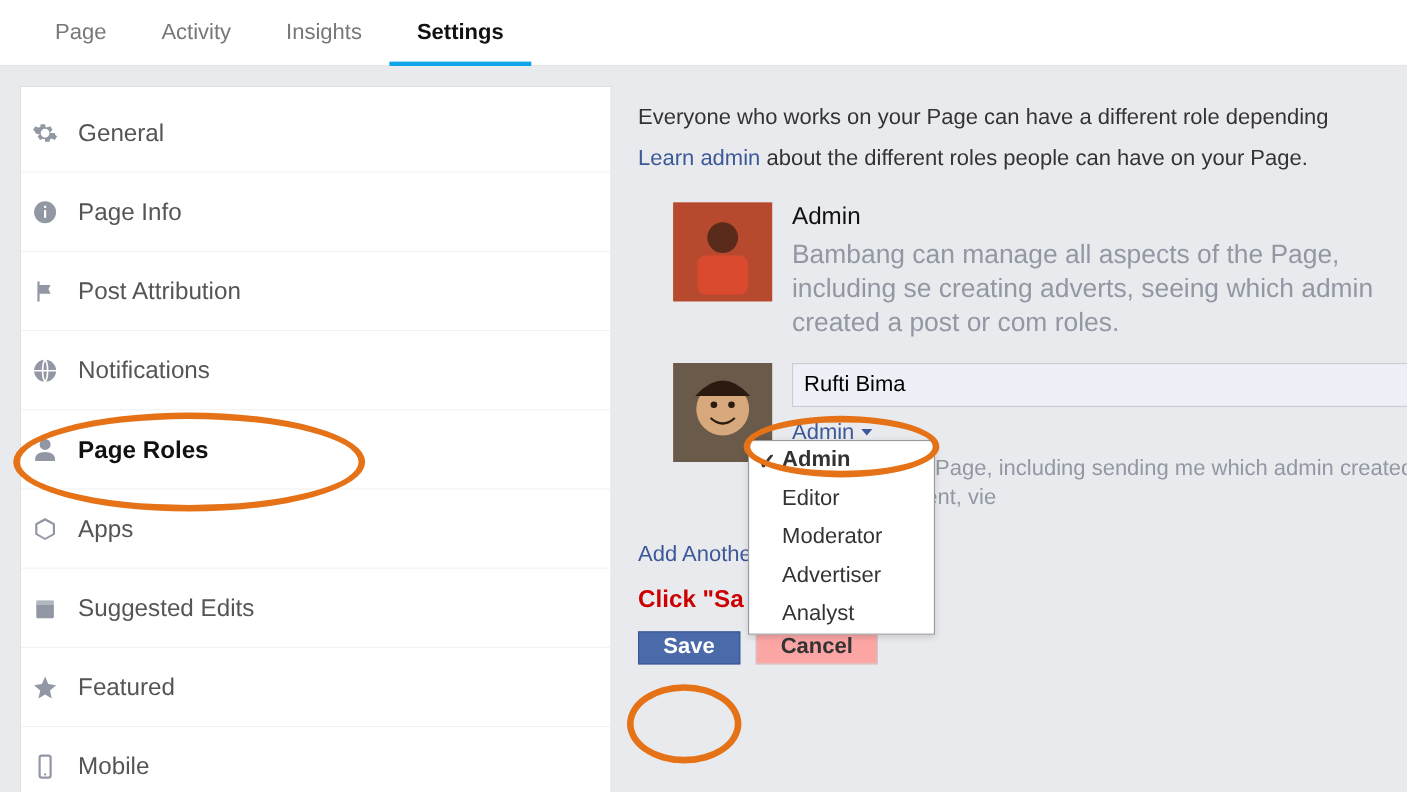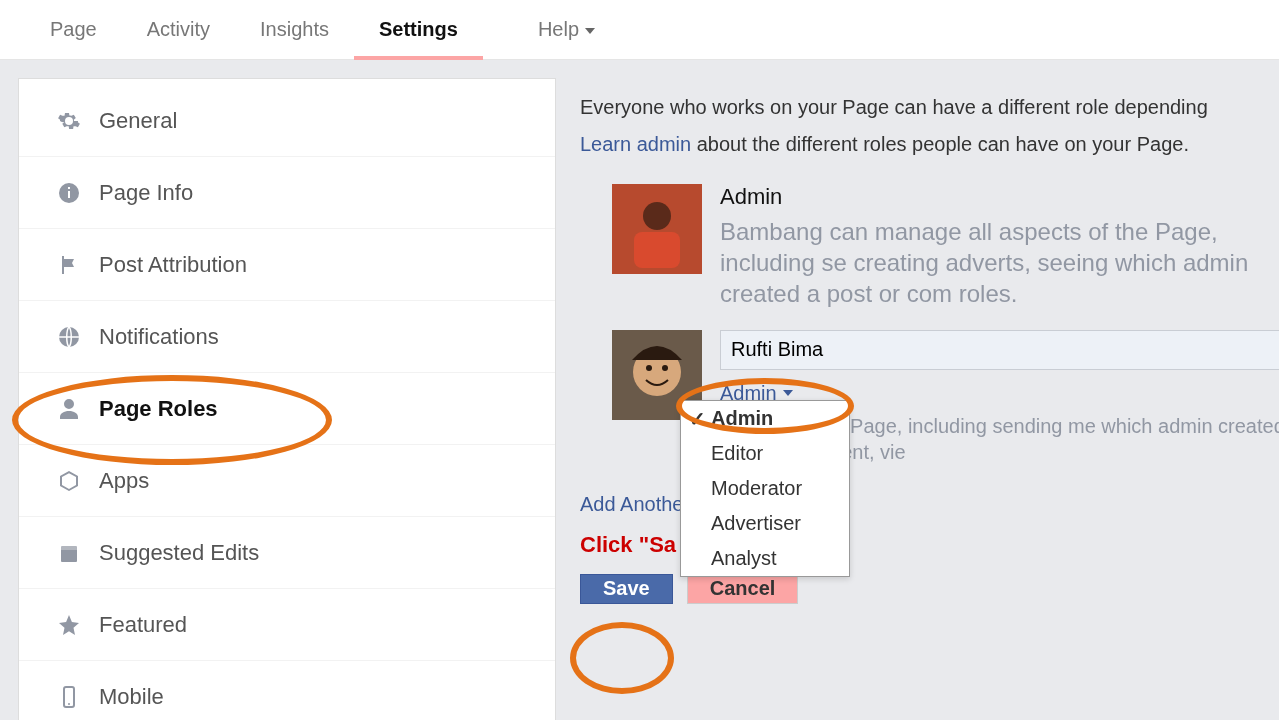--- a/index.html
+++ b/index.html
@@ -22,21 +22,21 @@
   .topnav .tab {
     padding: 18px 25px 0 25px;
     color: #777;
     font-size: 20px;
     cursor: pointer;
     height: 60px;
   }
   .topnav .tab.active {
     color: #111;
     font-weight: bold;
-    border-bottom: 4px solid #fca5a5;
+    border-bottom: 4px solid #0ea5e9;
   }
   .topnav .help { position: relative; }
   .topnav .help::after{
     content:"";
     display:inline-block;
     margin-left:6px;
     border-left:5px solid transparent;
     border-right:5px solid transparent;
     border-top:6px solid #666;
     vertical-align:middle;
@@ -46,21 +46,21 @@
     width: 538px;
     background:#fff;
     border:1px solid #ddd;
     margin-left:18px;
     padding:6px 0;
   }
   .sidebar .item{
     display:flex;
     align-items:center;
     height:72px;
-    padding:0 38px;
+    padding:0 10px;
     color:#555;
     font-size:22px;
     cursor:pointer;
     border-bottom:1px solid #f2f2f2;
   }
   .sidebar .item:last-child{border-bottom:none;}
   .sidebar .item.selected{
     color:#111;
     font-weight:bold;
   }
@@ -145,21 +145,20 @@
 </style>
 </head>
 <body>
 
 <div class="topnav">
   <div class="tab">Page</div>
   <div class="tab">Activity</div>
   <div class="tab">Insights</div>
   <div class="tab active">Settings</div>
   <div style="width:30px;"></div>
-  <div class="tab help">Help</div>
 </div>
 
 <div class="layout">
   <div class="sidebar">
     <div class="item">
       <span class="icon">
         <svg viewBox="0 0 24 24">
             <path d="M12 8a4 4 0 100 8 4 4 0 000-8zm9 4a7 7 0 01-.1 1.2l2 1.6-2 3.4-2.4-1a7 7 0 01-2 .1l-.4 2.6h-4l-.4-2.6a7 7 0 01-2-.1l-2.4 1-2-3.4 2-1.6A7 7 0 013 12a7 7 0 01.1-1.2l-2-1.6 2-3.4 2.4 1a7 7 0 012-.1L8 4h4l.4 2.6a7 7 0 012 .1l2.4-1 2 3.4-2 1.6c.1.4.2.8.2 1.3z"></path>
           </svg>
       </span>

